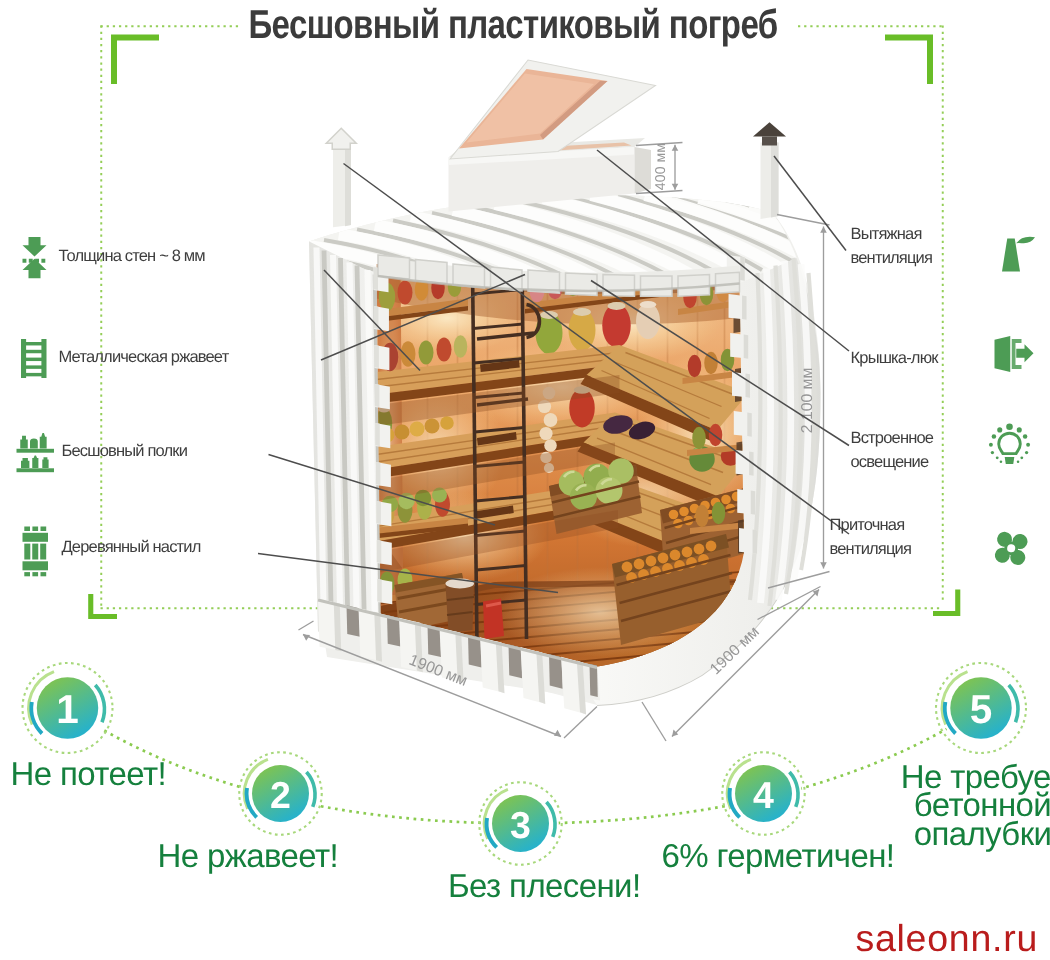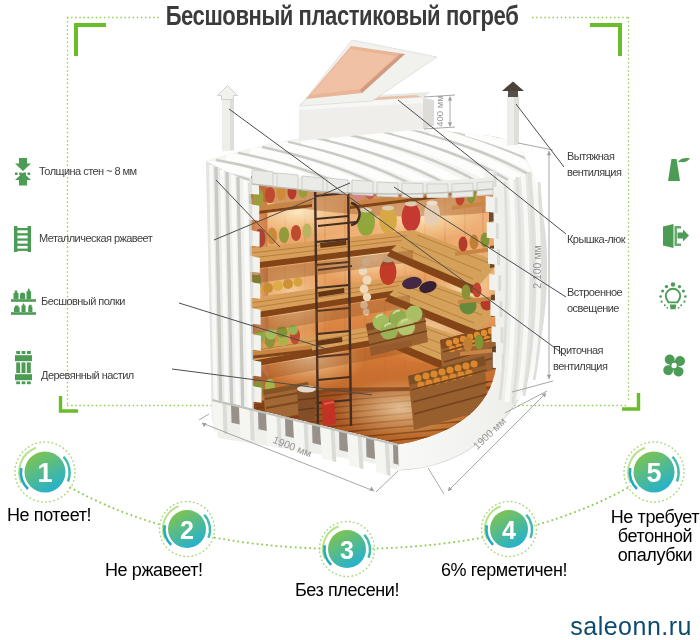--- a/index.html
+++ b/index.html
@@ -1,20 +1,20 @@
 <!DOCTYPE html>
 <html><head><meta charset="utf-8">
 <style>
 html,body{margin:0;padding:0;width:700px;height:640px;background:#fff;overflow:hidden}
 body{font-family:"Liberation Sans",sans-serif;position:relative;color:#3f3f3f}
 .abs{position:absolute}
 #title{left:0;top:1px;width:700px;text-align:center;font-weight:bold;font-size:27px;color:#3b3b3b;letter-spacing:-0.5px;transform:translateX(-8px) scaleX(0.815);transform-origin:350px 0}
 .lbl{font-size:11px;color:#3e3e3e;letter-spacing:-0.55px;line-height:16px;white-space:nowrap}
-.blbl{font-size:18px;color:#000000;letter-spacing:-0.4px;line-height:19px;white-space:nowrap}
-#wm{right:8px;top:612px;font-size:25px;color:#0c4a6e;letter-spacing:0.5px}
+.blbl{font-size:22px;color:#15803d;letter-spacing:-0.4px;line-height:19px;white-space:nowrap}
+#wm{right:8px;top:612px;font-size:25px;color:#b91c1c;letter-spacing:0.5px}
 </style></head>
 <body>
 
 <svg class="abs" style="left:0;top:0" width="700" height="640" viewBox="0 0 700 640">
 <defs>
 <linearGradient id="gnum" x1="0" y1="0" x2="0.55" y2="1">
 <stop offset="0" stop-color="#8cc63f"></stop>
         <stop offset="1" stop-color="#28b2c9"></stop>
 </linearGradient>
 <linearGradient id="wallL" x1="0" y1="0" x2="1" y2="0">
@@ -715,33 +715,33 @@
 </svg>
 
 <div class="abs" id="title">Бесшовный пластиковый погреб</div>
 
 <div class="abs lbl" style="left:39px;top:163px">Толщина стен ~ 8 мм</div>
 
 <div class="abs lbl" style="left:39px;top:230px">Металлическая ржавеет</div>
 
 <div class="abs lbl" style="left:41px;top:293px">Бесшовный полки</div>
 
-<div class="abs lbl" style="left:41px;top:367px">Деревянный настил</div>
+<div class="abs lbl" style="left:41px;top:357px">Деревянный настил</div>
 
 <div class="abs lbl" style="left:567px;top:148px">Вытяжная<br>вентиляция</div>
 
 <div class="abs lbl" style="left:567px;top:231px">Крышка-люк</div>
 
 <div class="abs lbl" style="left:567px;top:284px">Встроенное<br>освещение</div>
 
 <div class="abs lbl" style="left:553px;top:342px">Приточная<br>вентиляция</div>
 
 <div class="abs blbl" style="left:7px;top:506px">Не потеет!</div>
 
 <div class="abs blbl" style="left:105px;top:561px;width:160px;text-align:left">Не ржавеет!</div>
 
-<div class="abs blbl" style="left:267px;top:581px;width:160px;text-align:center">Без плесени!</div>
+<div class="abs blbl" style="left:267px;top:581px;width:160px;text-align:right">Без плесени!</div>
 
 <div class="abs blbl" style="left:441px;top:561px">6% герметичен!</div>
 
 <div class="abs blbl" style="left:580px;top:508px;width:150px;text-align:center">Не требует<br>бетонной<br>опалубки</div>
 
 <div class="abs" id="wm">saleonn.ru</div>
 
 </body></html>

